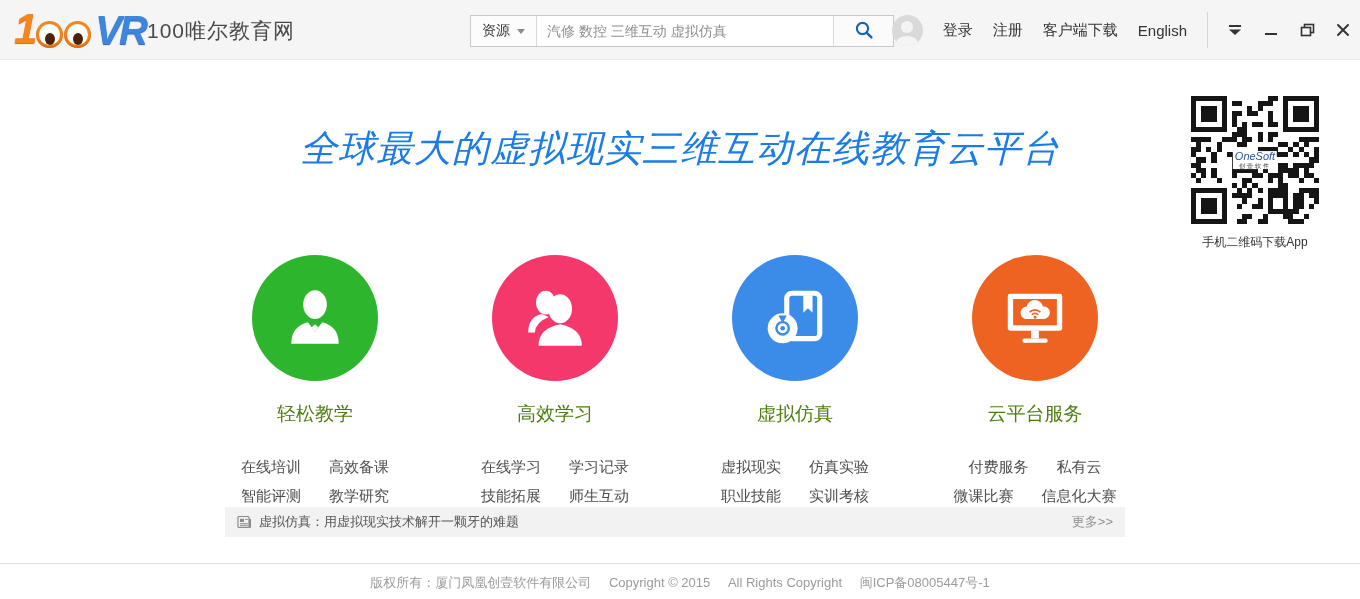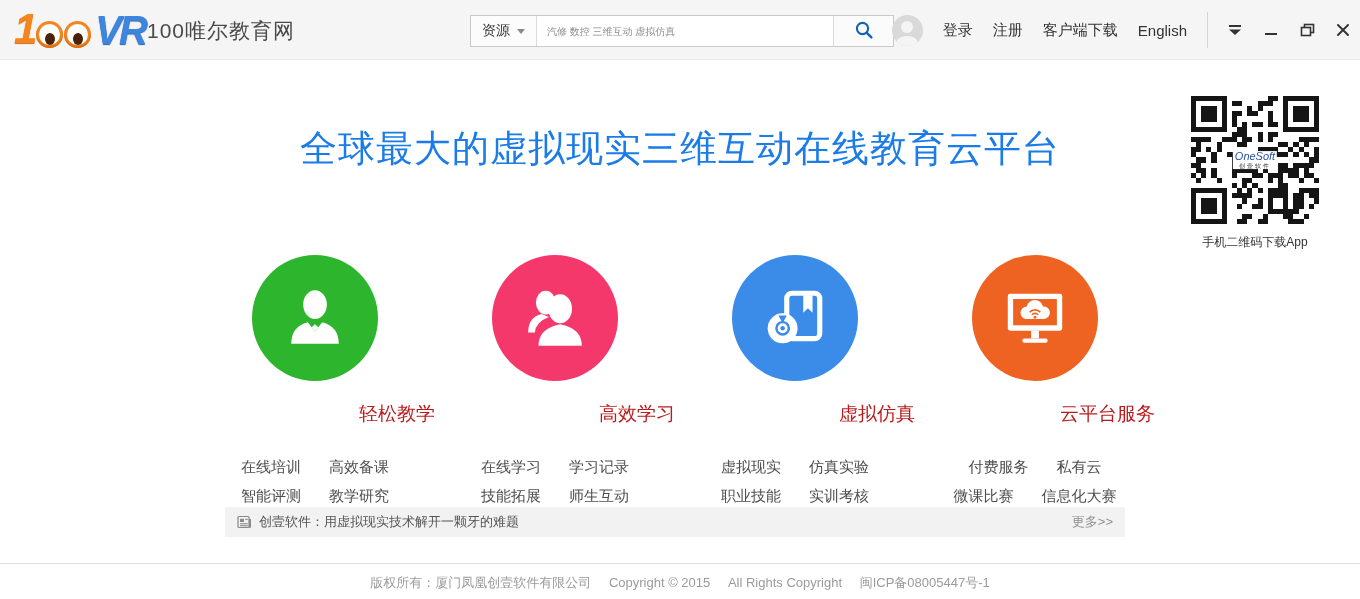--- a/index.html
+++ b/index.html
@@ -13,50 +13,50 @@
   .eye { width:27px; height:27px; border-radius:50%; background:#f5861f; position:relative; display:inline-block; margin-left:1px; margin-bottom:1px; box-shadow:inset 0 -2px 2px #d96a10; }
   .eye::before { content:""; position:absolute; left:3px; top:3px; right:3px; bottom:3px; background:#fff; border-radius:50%; }
   .eye::after { content:""; position:absolute; width:10px; height:12px; background:#47230d; border-radius:50%; left:50%; transform:translateX(-50%); bottom:3px; }
   .logo-vr { color:#3d85dd; font-size:40px; line-height:38px; letter-spacing:-3px; margin-left:4px; text-shadow:0 1px 1px #2a5fae; }
   .site-title { position:absolute; left:147px; top:17px; font-size:21px; color:#4a4a4a; letter-spacing:1px; }
 
   
   .search { position:absolute; left:470px; top:15px; height:32px; display:flex; border:1px solid #c9c9c9; background:#a3a3a3; }
   .search-cat { width:66px; display:flex; align-items:center; justify-content:center; gap:7px; border-right:1px solid #d9d9d9; color:#333; font-size:14px; background:#fcfcfc; cursor:pointer; }
   .caret-down { width:0; height:0; border-left:4px solid transparent; border-right:4px solid transparent; border-top:5px solid #8a8a8a; }
-  .search-input { width:296px; border:none; outline:none; padding:0 10px; font-size:10px; color:#333; }
+  .search-input { width:296px; border:none; outline:none; padding:0 10px; font-size:14px; color:#333; }
   .search-input::placeholder { color:#8f8f8f; }
   .search-btn { width:60px; border:none; background:#fbfbfb; border-left:1px solid #d9d9d9; display:flex; align-items:center; justify-content:center; cursor:pointer; }
 
   
   .usernav { position:absolute; right:8px; top:0; height:60px; display:flex; align-items:center; font-size:15px; color:#333; }
   .usernav .navlink { margin-left:20px; cursor:pointer; white-space:nowrap; }
   .avatar { width:31px; height:31px; border-radius:50%; background:#d9d9d9; position:relative; overflow:hidden; cursor:pointer; }
   .avatar::before { content:""; position:absolute; width:12px; height:12px; border-radius:50%; background:#f4f4f4; left:50%; transform:translateX(-50%); top:6px; }
   .avatar::after { content:""; position:absolute; width:22px; height:14px; border-radius:50% 50% 0 0; background:#f4f4f4; left:50%; transform:translateX(-50%); bottom:-4px; }
   .vsep { width:1px; height:36px; background:#d5d5d5; margin-left:20px; }
   .winctl { margin-left:18px; width:18px; height:18px; display:flex; align-items:center; justify-content:center; cursor:pointer; }
 
   
-  .hero { position:absolute; top:124px; left:0; width:100%; text-align:center; font-size:37px; color:#1b7ce8; letter-spacing:1px; }
+  .hero { position:absolute; top:124px; left:0; width:100%; text-align:center; font-size:37px; color:#1b7ce8; letter-spacing:1px;font-style:italic; }
 
   
   .qr-wrap { position:absolute; left:1191px; top:96px; width:128px; text-align:center; }
   .qr { position:relative; width:128px; height:128px; background:#fff; }
   .qr svg { display:block; }
   .qr-center { position:absolute; top:50%; left:50%; transform:translate(-50%,-50%); background:#fff; padding:0 2px; line-height:1.05; }
   .qr-center .one-soft { font-size:11px; font-weight:normal; font-style:italic; color:#2a52a0; white-space:nowrap; }
   .qr-center .one-soft-sub { font-size:6px; color:#333; letter-spacing:2px; white-space:nowrap; }
   .qr-caption { margin-top:10px; font-size:12px; color:#333; white-space:nowrap; }
 
   
   .features { position:absolute; top:255px; left:195px; width:970px; display:flex; }
   .feature { width:240px; text-align:center; }
   .circle { width:126px; height:126px; border-radius:50%; margin:0 auto; display:flex; align-items:center; justify-content:center; cursor:pointer; }
-  .feature-title { margin-top:20px; font-size:19px; color:#b91c1c;text-align:right; }
+  .feature-title { margin-top:20px; font-size:19px; color:#4d7c0f; }
   .feature-links { margin-top:25px; font-size:15px; color:#4d4d4d; }
   .flink-row { display:flex; justify-content:center; gap:28px; line-height:29px; }
   .flink { cursor:pointer; white-space:nowrap; }
 
   
   .newsbar { position:absolute; left:225px; top:507px; width:900px; height:30px; background:#f2f2f2; display:flex; align-items:center; padding:0 12px; font-size:13px; color:#555; }
   .news-icon { margin-right:7px; display:flex; align-items:center; }
   .news-text { cursor:pointer; }
   .news-more { margin-left:auto; color:#8f8f8f; cursor:pointer; }
 
@@ -452,21 +452,21 @@
     <span class="news-icon">
       <svg width="15" height="14" viewBox="0 0 15 14">
         <rect x="1" y="1.5" width="11" height="11" rx="1" fill="none" stroke="#8a8a8a" stroke-width="1.2"></rect>
         <rect x="3" y="3.8" width="4" height="3.2" fill="#8a8a8a"></rect>
         <rect x="8.2" y="3.8" width="2.6" height="1.1" fill="#8a8a8a"></rect>
         <rect x="3" y="8.2" width="7.8" height="1.1" fill="#8a8a8a"></rect>
         <rect x="3" y="10.2" width="7.8" height="1.1" fill="#8a8a8a"></rect>
         <path d="M12 4 h2 v8 a1 1 0 0 1 -2 0 Z" fill="#8a8a8a"></path>
       </svg>
     </span>
-    <span class="news-text">创壹软件：用虚拟现实技术解开一颗牙的难题</span>
+    <span class="news-text">虚拟仿真：用虚拟现实技术解开一颗牙的难题</span>
     <span class="news-more">更多&gt;&gt;</span>
   </div>
 
   <div class="footer-rule"></div>
   <div class="footer">
     <span>版权所有：厦门凤凰创壹软件有限公司</span>
     <span>Copyright © 2015</span>
     <span>All Rights Copyright</span>
     <span>闽ICP备08005447号-1</span>
   </div>

